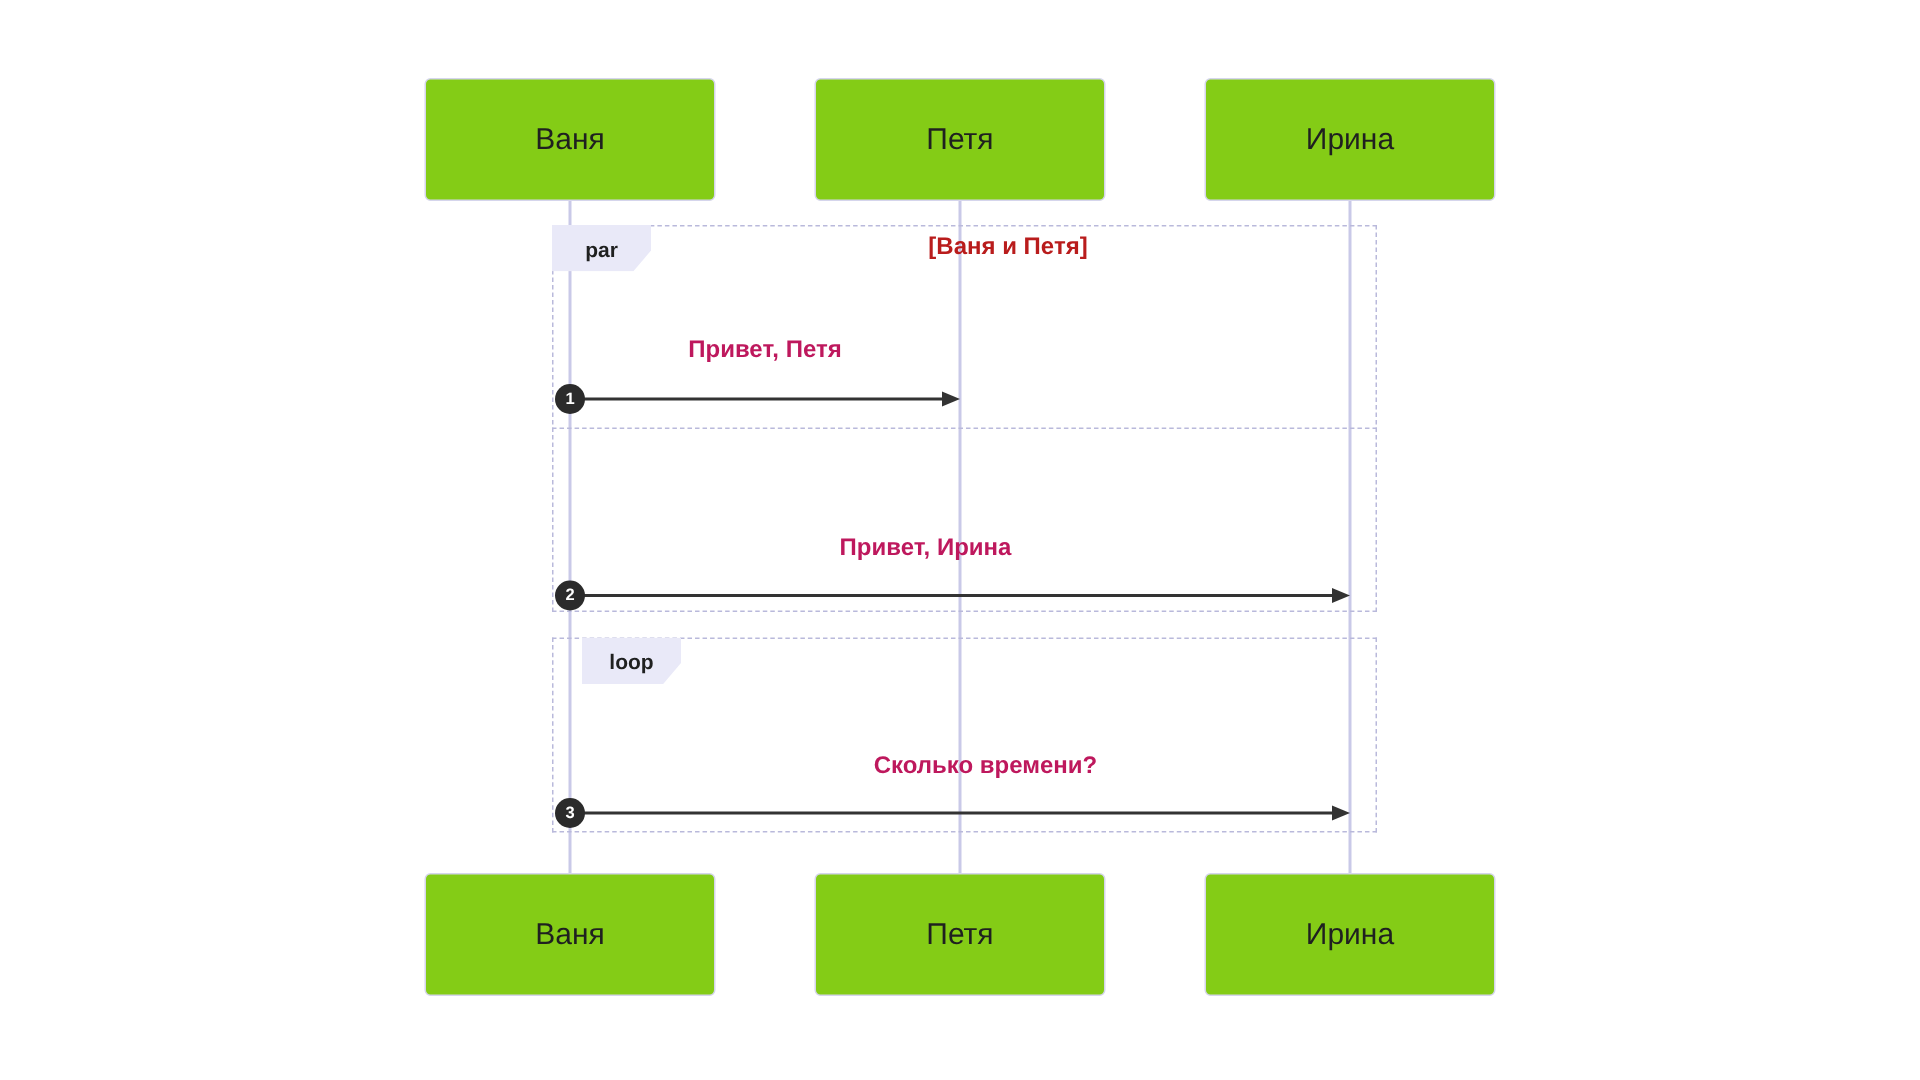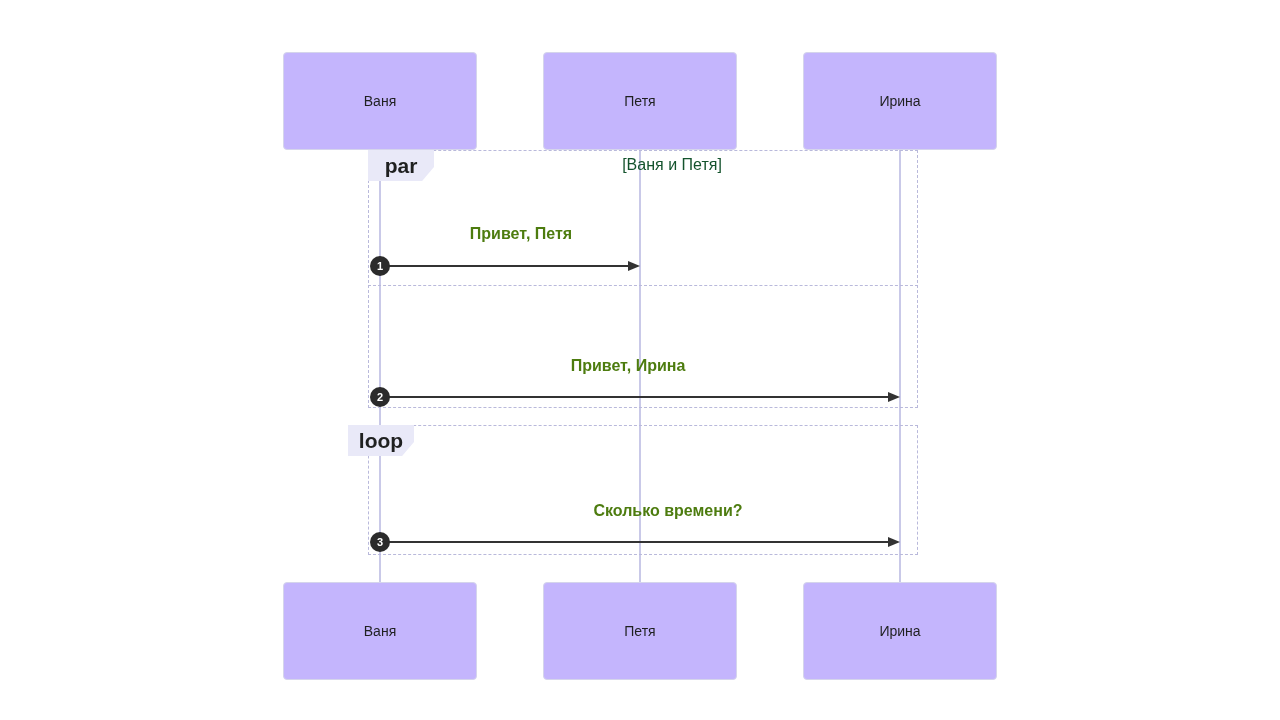--- a/index.html
+++ b/index.html
@@ -1,45 +1,45 @@
 <!DOCTYPE html>
 <html><head>
 <meta charset="utf-8">
 <style>
   html,body{margin:0;padding:0;background:#ffffff;}
   .canvas{
     position:relative;width:1280px;height:720px;background:#ffffff;overflow:hidden;
     font-family:"Liberation Sans", sans-serif;color:#1f2020;
   }
   .actor{
-    position:absolute;width:194px;height:98px;
-    background:#c4b5fd;border:1px solid #d5d5ec;border-radius:4px;
+    position:absolute;width:194px;height:82px;
+    background:#84cc16;border:1px solid #d5d5ec;border-radius:4px;
     display:flex;align-items:center;justify-content:center;
-    font-size:14px;color:#1f2020;box-sizing:border-box;
+    font-size:20px;color:#1f2020;box-sizing:border-box;
   }
   .lifeline{
     position:absolute;width:2px;top:134px;height:448px;background:#c9c9e8;
   }
   .frame{
     position:absolute;border:1px dashed #b9b9db;box-sizing:border-box;background:transparent;
   }
   .frame-divider{
     position:absolute;height:0;border-top:1px dashed #b9b9db;
   }
   .frame-tab{
     position:absolute;width:66px;height:31px;background:#e9e9f8;
     clip-path:polygon(0 0,100% 0,100% 55%,82% 100%,0 100%);
     display:flex;align-items:center;justify-content:center;
-    font-size:21px;font-weight:600;color:#1f2020;
+    font-size:14px;font-weight:600;color:#1f2020;
   }
   .condition{
-    position:absolute;width:550px;text-align:center;font-size:16px;color:#14532d;line-height:20px;
+    position:absolute;width:550px;text-align:center;font-size:16px;color:#b91c1c;line-height:20px;font-weight:bold;
   }
   .msg-text{
-    position:absolute;text-align:center;font-size:16px;font-weight:bold;color:#4d7c0f;line-height:22px;padding-left:11px;
+    position:absolute;text-align:center;font-size:16px;font-weight:bold;color:#be185d;line-height:22px;
   }
   .msg-line{
     position:absolute;height:2px;background:#333333;
   }
   .arrowhead{
     position:absolute;width:0;height:0;
     border-left:12px solid #333333;border-top:5px solid transparent;border-bottom:5px solid transparent;
   }
   .seq-badge{
     position:absolute;width:20px;height:20px;border-radius:50%;
@@ -77,21 +77,21 @@
   <div class="msg-line" style="left:380px;top:265px;width:250px;"></div>
   <div class="arrowhead" style="left:628px;top:261px;"></div>
   <div class="seq-badge" style="left:370px;top:256px;">1</div>
 
   <div class="msg-text" style="left:380px;top:355px;width:474px;">Привет, Ирина</div>
   <div class="msg-line" style="left:380px;top:396px;width:510px;"></div>
   <div class="arrowhead" style="left:888px;top:392px;"></div>
   <div class="seq-badge" style="left:370px;top:387px;">2</div>
 
   <div class="frame" style="left:368px;top:425px;width:550px;height:130px;"></div>
-  <div class="frame-tab" style="left:348px;top:425px;">
+  <div class="frame-tab" style="left:388px;top:425px;">
     <span>loop</span>
   </div>
 
   <div class="msg-text" style="left:380px;top:500px;width:520px;margin-left:17px;">Сколько времени?</div>
   <div class="msg-line" style="left:380px;top:541px;width:510px;"></div>
   <div class="arrowhead" style="left:888px;top:537px;"></div>
   <div class="seq-badge" style="left:370px;top:532px;">3</div>
 
   <div class="actor" style="left:283px;top:582px;">
     <span>Ваня</span>

